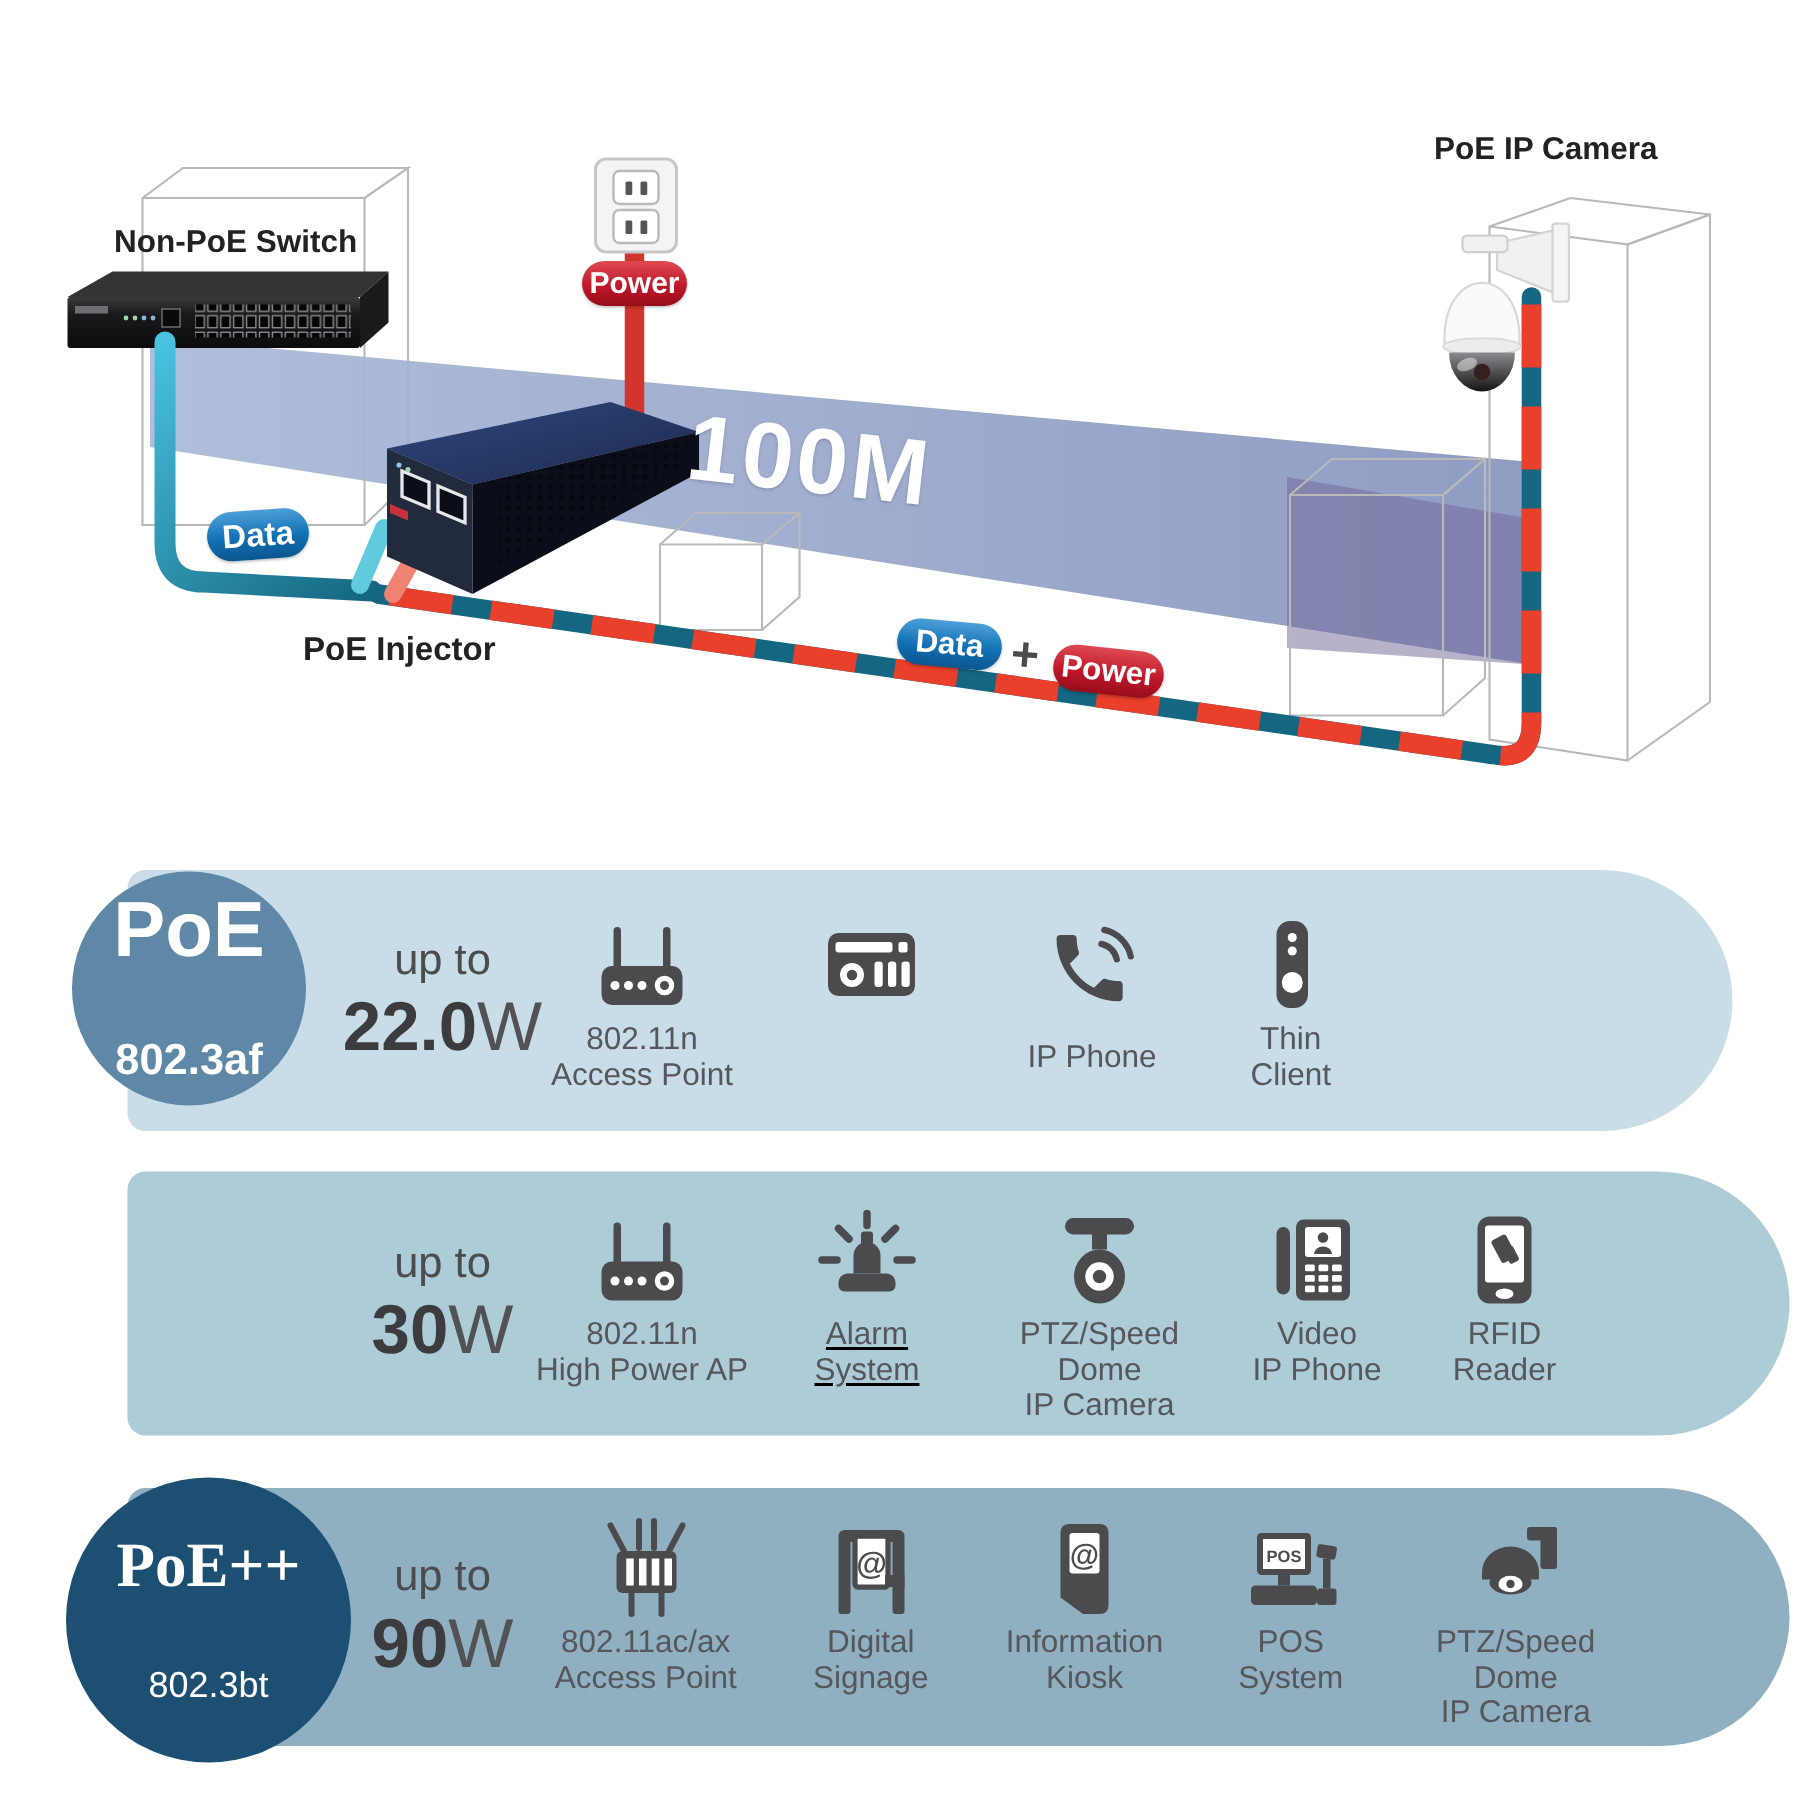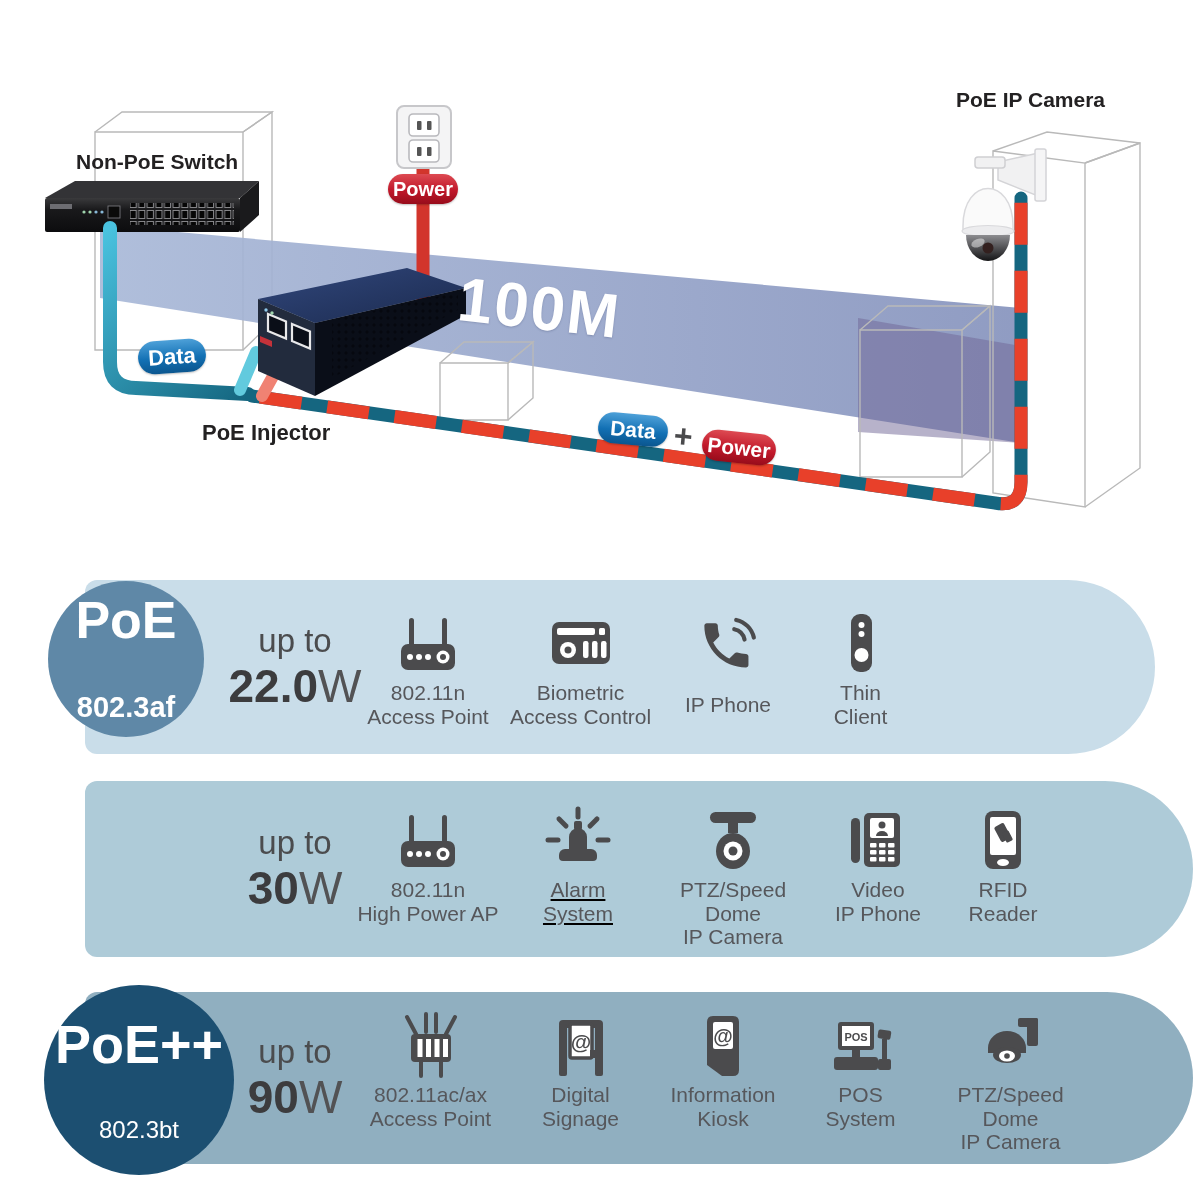--- a/index.html
+++ b/index.html
@@ -23,27 +23,27 @@
   .band1{top:580px;width:1070px;height:174px;background:var(--band1_bg);border-radius:12px 87px 87px 12px;}
   .band2{top:781px;width:1108px;height:176px;background:var(--band2_bg);border-radius:12px 88px 88px 12px;}
   .band3{top:992px;width:1108px;height:172px;background:var(--band3_bg);border-radius:12px 86px 86px 12px;}
 
   .poe-circle{position:absolute;border-radius:50%;display:flex;flex-direction:column;
               align-items:center;justify-content:center;color:#fff;z-index:2;gap:44px;}
   .band1 .poe-circle{left:-37px;top:1px;width:156px;height:156px;background:var(--circle1);}
   .band2 .poe-circle{left:-40px;top:2px;width:172px;height:172px;background:var(--circle2);}
   .band3 .poe-circle{left:-41px;top:-7px;width:190px;height:190px;background:var(--circle3);}
   .poe-title{font-weight:bold;line-height:1;}
-  .band1 .poe-title{font-size:52px;} .band2 .poe-title{font-size:55px;} .band3 .poe-title{font-size:54px;}
+  .band1 .poe-title{font-size:52px;} .band2 .poe-title{font-size:55px;} .band3 .poe-title{font-size:42px;font-family:Liberation Serif, serif;}
   .poe-standard{font-weight:normal;line-height:1.1;margin-top:2px;}
   .band1 .poe-standard{font-size:29px;font-weight:bold;} .band2 .poe-standard{font-size:32px;} .band3 .poe-standard{font-size:24px;}
 
   .upto-block{position:absolute;left:125px;top:0;width:170px;height:100%;
               display:flex;flex-direction:column;align-items:center;justify-content:center;}
-  .upto{font-size:33px;color:#4b4c4e;line-height:1.2;}
+  .upto{font-size:29px;color:#4b4c4e;line-height:1.2;}
   .watt{line-height:1.15;}
   .watt .val{font-weight:bold;font-size:46px;color:#3c3c3e;}
   .watt .unit{font-weight:normal;font-size:46px;color:#525254;}
 
   .devices{position:absolute;left:268px;top:0;height:100%;display:flex;align-items:flex-start;}
   .band1 .devices{padding-top:26px;} .band2 .devices{padding-top:22px;} .band3 .devices{padding-top:16px;}
   .device{display:flex;flex-direction:column;align-items:center;}
   .device-icon{height:72px;display:flex;align-items:flex-end;justify-content:center;color:var(--icon_gray);}
   .device-label{margin-top:3px;font-size:21px;line-height:1.12;color:var(--label_gray);
                 text-align:center;white-space:pre-line;min-height:48px;display:flex;
@@ -222,22 +222,20 @@
           <rect class="ic" x="6" y="14" width="58" height="42" rx="7"></rect>
           <rect class="icw" x="11" y="20" width="38" height="7" rx="2"></rect>
               <rect class="icw" x="53" y="20" width="6" height="7" rx="1.5"></rect>
           <circle class="icw" cx="22" cy="42" r="8"></circle>
               <circle class="ic" cx="22" cy="42" r="3.5"></circle>
           <rect class="icw" x="37" y="33" width="5.5" height="17" rx="2.2"></rect>
               <rect class="icw" x="46" y="33" width="5.5" height="17" rx="2.2"></rect>
               <rect class="icw" x="55" y="33" width="5.5" height="17" rx="2.2"></rect>
         </svg>
           </div>
-        <div class="device-label">Biometric
-Access Control</div>
       </div>
 
       <div class="device" style="width:140px;">
         <div class="device-icon">
             <svg class="icon" width="70" height="70" viewBox="0 0 70 70">
           <g transform="translate(4,8) scale(2.45)">
             <path class="ic" d="M6.62,10.79c1.44,2.83,3.76,5.14,6.59,6.59l2.2-2.2c0.27-0.27,0.67-0.36,1.02-0.24 c1.12,0.37,2.33,0.57,3.57,0.57c0.55,0,1,0.45,1,1V20c0,0.55-0.45,1-1,1c-9.39,0-17-7.61-17-17c0-0.55,0.45-1,1-1h3.5 c0.55,0,1,0.45,1,1c0,1.25,0.2,2.45,0.57,3.57c0.11,0.35,0.03,0.74-0.25,1.02L6.62,10.79z"></path>
             <path class="ist" stroke-width="1.7" d="M15.2,5.4 a5.4,5.4 0 0 1 4.2,4.2"></path>
             <path class="ist" stroke-width="1.7" d="M16,1.6 a9.4,9.4 0 0 1 7.2,7.2"></path>
           </g>

